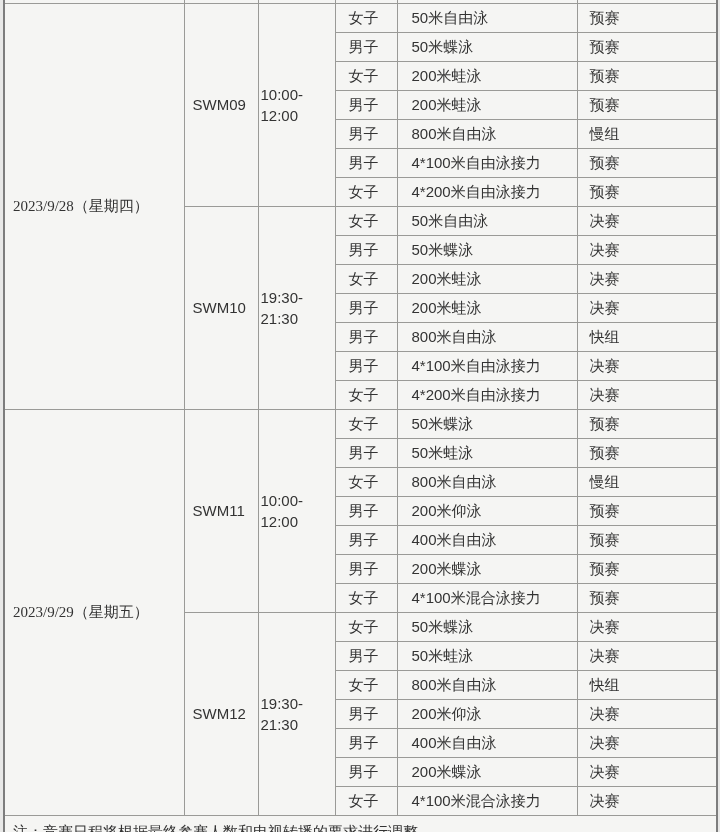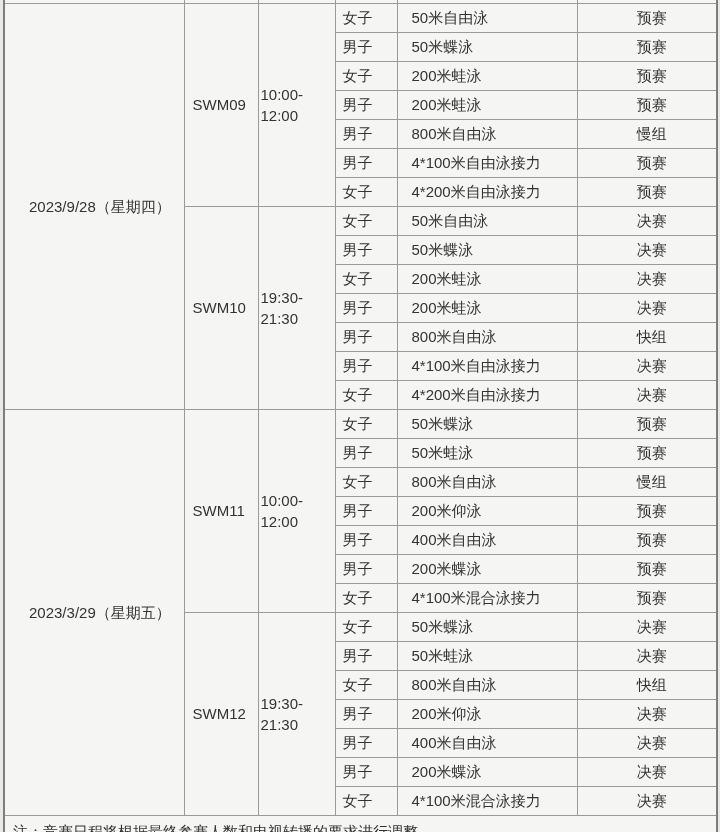--- a/index.html
+++ b/index.html
@@ -42,26 +42,26 @@
     vertical-align: middle;
     white-space: nowrap;
     overflow: hidden;
     line-height: 1.3;
   }
   tr.stub td {
     height: 3px;
     padding: 0;
     border-top: none;
   }
-  td.date-cell   { padding-left: 24px; }
+  td.date-cell   { padding-left: 8px; font-family: Liberation Serif, serif; }
   td.code-cell   { }
   td.time-cell   { padding-left: 2px; white-space: pre-line; line-height: 21px; }
-  td.gender-cell { padding-left: 7px; }
+  td.gender-cell { padding-left: 13px; }
   td.event-cell  { padding-left: 14px; }
-  td.round-cell  { padding-left: 12px; text-align: center; }
+  td.round-cell  { padding-left: 12px; }
   td.note-cell   { height: 31px; padding-left: 8px; }
 </style>
 </head>
 <body>
 
 <div class="table-wrap">
   <table class="schedule">
     <colgroup>
       <col class="c-date">
         <col class="c-code">
@@ -152,21 +152,21 @@
           <td class="gender-cell">男子</td>
           <td class="event-cell">4*100米自由泳接力</td>
           <td class="round-cell">决赛</td>
         </tr>
         <tr>
           <td class="gender-cell">女子</td>
           <td class="event-cell">4*200米自由泳接力</td>
           <td class="round-cell">决赛</td>
         </tr>
         <tr>
-          <td class="date-cell" rowspan="14">2023/3/29（星期五）</td>
+          <td class="date-cell" rowspan="14">2023/9/29（星期五）</td>
           <td class="code-cell" rowspan="7">SWM11</td>
           <td class="time-cell" rowspan="7">10:00-
 12:00</td>
           <td class="gender-cell">女子</td>
           <td class="event-cell">50米蝶泳</td>
           <td class="round-cell">预赛</td>
         </tr>
         <tr>
           <td class="gender-cell">男子</td>
           <td class="event-cell">50米蛙泳</td>

